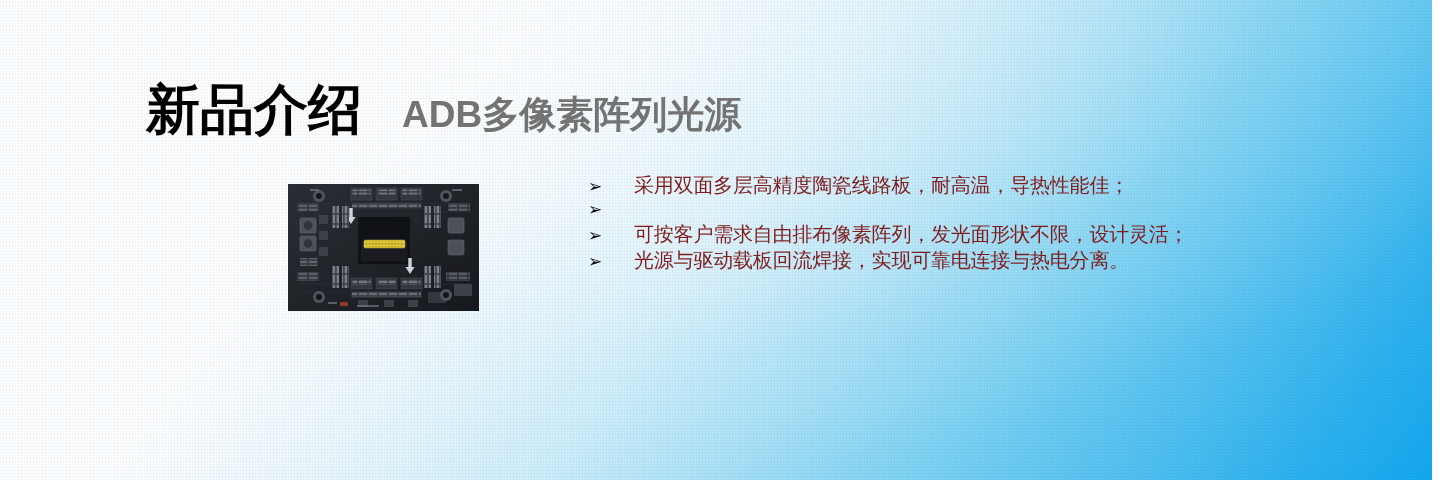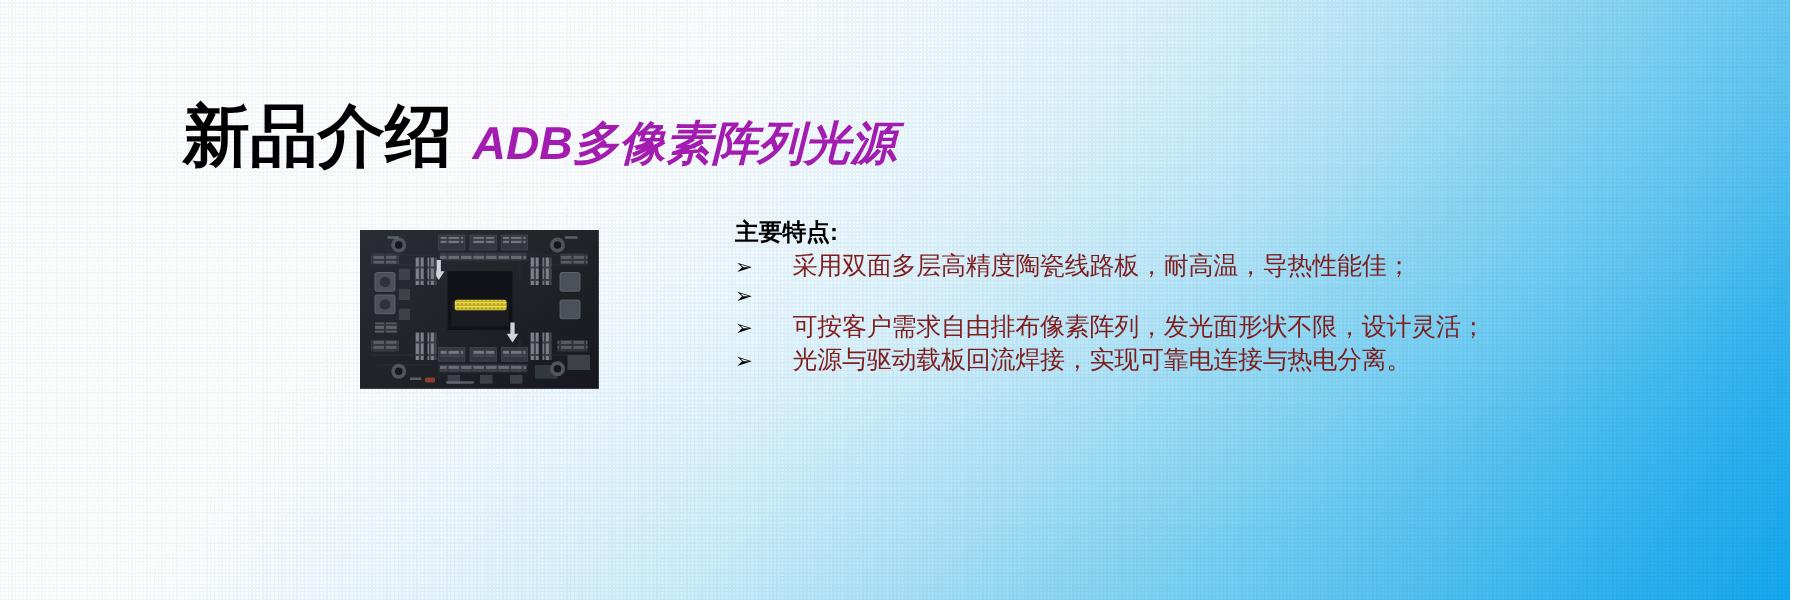--- a/index.html
+++ b/index.html
@@ -71,26 +71,25 @@
   #title-main {
     font-size: 54px;
     font-weight: 700;
     color: #000000;
     letter-spacing: 0px;
     line-height: 1;
   }
   #title-sub {
     font-size: 37px;
     font-weight: 700;
-    color: #a21caf;
-    margin-left: 16px;
+    color: #737373;
+    margin-left: 40px;
     line-height: 1;
     position: relative;
     top: -3px;
-    font-style: italic;
   }
 
   
   #product-photo {
     position: absolute;
     left: 288px;
     top: 184px;
     width: 191px;
     height: 127px;
     overflow: hidden;
@@ -270,21 +269,20 @@
         <rect x="22" y="5" width="9" height="2"></rect>
         <rect x="164" y="5" width="10" height="2"></rect>
         <rect x="40" y="118" width="9" height="2"></rect>
         <rect x="69" y="121" width="22" height="2"></rect>
       </g>
       <rect x="52" y="118" width="8" height="4" rx="1" fill="#8c3d2c"></rect>
     </svg>
   </div>
 
   <div id="features">
-    <div id="features-heading">主要特点:</div>
 
     <div class="feature-item">
       <span class="feature-marker">➢</span>
       <span class="feature-text">采用双面多层高精度陶瓷线路板，耐高温，导热性能佳；</span>
     </div>
 
     <div class="feature-item">
       <span class="feature-marker">➢</span>
     </div>
 

